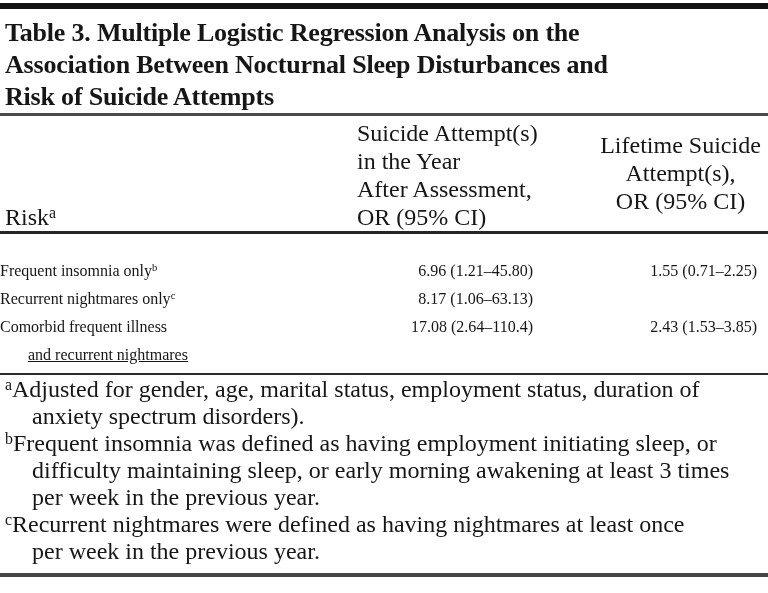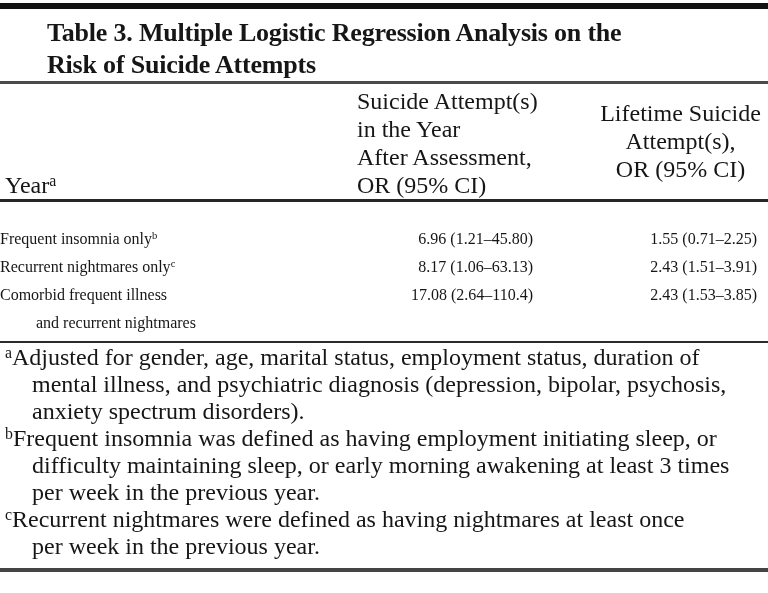--- a/index.html
+++ b/index.html
@@ -20,40 +20,39 @@
   .rule.under-body   { height: 2px; margin-top: 4px; background: #2b2b2b; }
   .rule.bottom   { height: 4px; margin-top: 8px; background: #454545; }
 
   .title {
     margin-top: 8px;
     padding: 0 6px 0 5px;
     font-size: 26px;
     line-height: 32px;
     font-weight: bold;
     letter-spacing: -0.2px;
-    margin-left: 42px;
   }
   .title .tline { white-space: nowrap; }
 
   .grid3 {
     display: grid;
     grid-template-columns: 332px 204px 224px;
     margin-left: 5px;
     width: 760px;
   }
   .headgrid { margin-top: 3px; font-size: 24px; line-height: 28px; }
   .headgrid .hline { white-space: nowrap; }
   .col-model-h { align-self: end; }
   .col2-h { text-align: left; padding-left: 20px; }
   .col3-h { text-align: center; padding-left: 55px; margin-top: 12px; }
 
   .tbody { margin-top: 23px; font-size: 16px; line-height: 28px; }
   .trow  { display: grid; grid-template-columns: 332px 204px 224px; }
   .cell-model { white-space: nowrap; }
-  .cell-model .wrapline { padding-left: 36px; white-space: nowrap; }
+  .cell-model .wrapline { padding-left: 28px; white-space: nowrap; text-decoration: underline; }
   .cell-num { text-align: right; padding-right: 3px; white-space: nowrap; }
 
   sup {
     font-size: 0.66em;
     line-height: 0;
     vertical-align: baseline;
     position: relative;
     top: -0.45em;
   }
 
@@ -68,28 +67,29 @@
 </style>
 </head>
 <body>
 
 <div class="page">
 
   <div class="rule topbar"></div>
 
   <div class="title">
     <div class="tline">Table 3. Multiple Logistic Regression Analysis on the</div>
+    <div class="tline">Association Between Nocturnal Sleep Disturbances and</div>
     <div class="tline">Risk of Suicide Attempts</div>
   </div>
 
   <div class="rule under-title"></div>
 
   <div class="grid3 headgrid">
     <div class="col-model-h">
-      <span>Year</span><sup>a</sup>
+      <span>Risk</span><sup>a</sup>
     </div>
     <div class="col2-h">
       <div class="hline">Suicide Attempt(s)</div>
       <div class="hline">in the Year</div>
       <div class="hline">After Assessment,</div>
       <div class="hline">OR (95% CI)</div>
     </div>
     <div class="col3-h">
       <div class="hline">Lifetime Suicide</div>
       <div class="hline">Attempt(s),</div>
@@ -105,38 +105,36 @@
         <span>Frequent insomnia only</span><sup>b</sup>
       </div>
       <div class="cell-num">6.96 (1.21–45.80)</div>
       <div class="cell-num">1.55 (0.71–2.25)</div>
     </div>
     <div class="trow">
       <div class="cell-model">
         <span>Recurrent nightmares only</span><sup>c</sup>
       </div>
       <div class="cell-num">8.17 (1.06–63.13)</div>
-      <div class="cell-num">2.43 (1.51–3.91)</div>
     </div>
     <div class="trow">
       <div class="cell-model">
         <div>Comorbid frequent illness</div>
         <div class="wrapline">and recurrent nightmares</div>
       </div>
       <div class="cell-num">17.08 (2.64–110.4)</div>
       <div class="cell-num">2.43 (1.53–3.85)</div>
     </div>
   </div>
 
   <div class="rule under-body"></div>
 
   <div class="footnotes">
     <div class="footnote">
       <div class="fline first"><sup>a</sup><span>Adjusted for gender, age, marital status, employment status, duration of</span></div>
-      <div class="fline">mental illness, and psychiatric diagnosis (depression, bipolar, psychosis,</div>
       <div class="fline">anxiety spectrum disorders).</div>
     </div>
     <div class="footnote">
       <div class="fline first"><sup>b</sup><span>Frequent insomnia was defined as having employment initiating sleep, or</span></div>
       <div class="fline">difficulty maintaining sleep, or early morning awakening at least 3 times</div>
       <div class="fline">per week in the previous year.</div>
     </div>
     <div class="footnote">
       <div class="fline first"><sup>c</sup><span>Recurrent nightmares were defined as having nightmares at least once</span></div>
       <div class="fline">per week in the previous year.</div>

